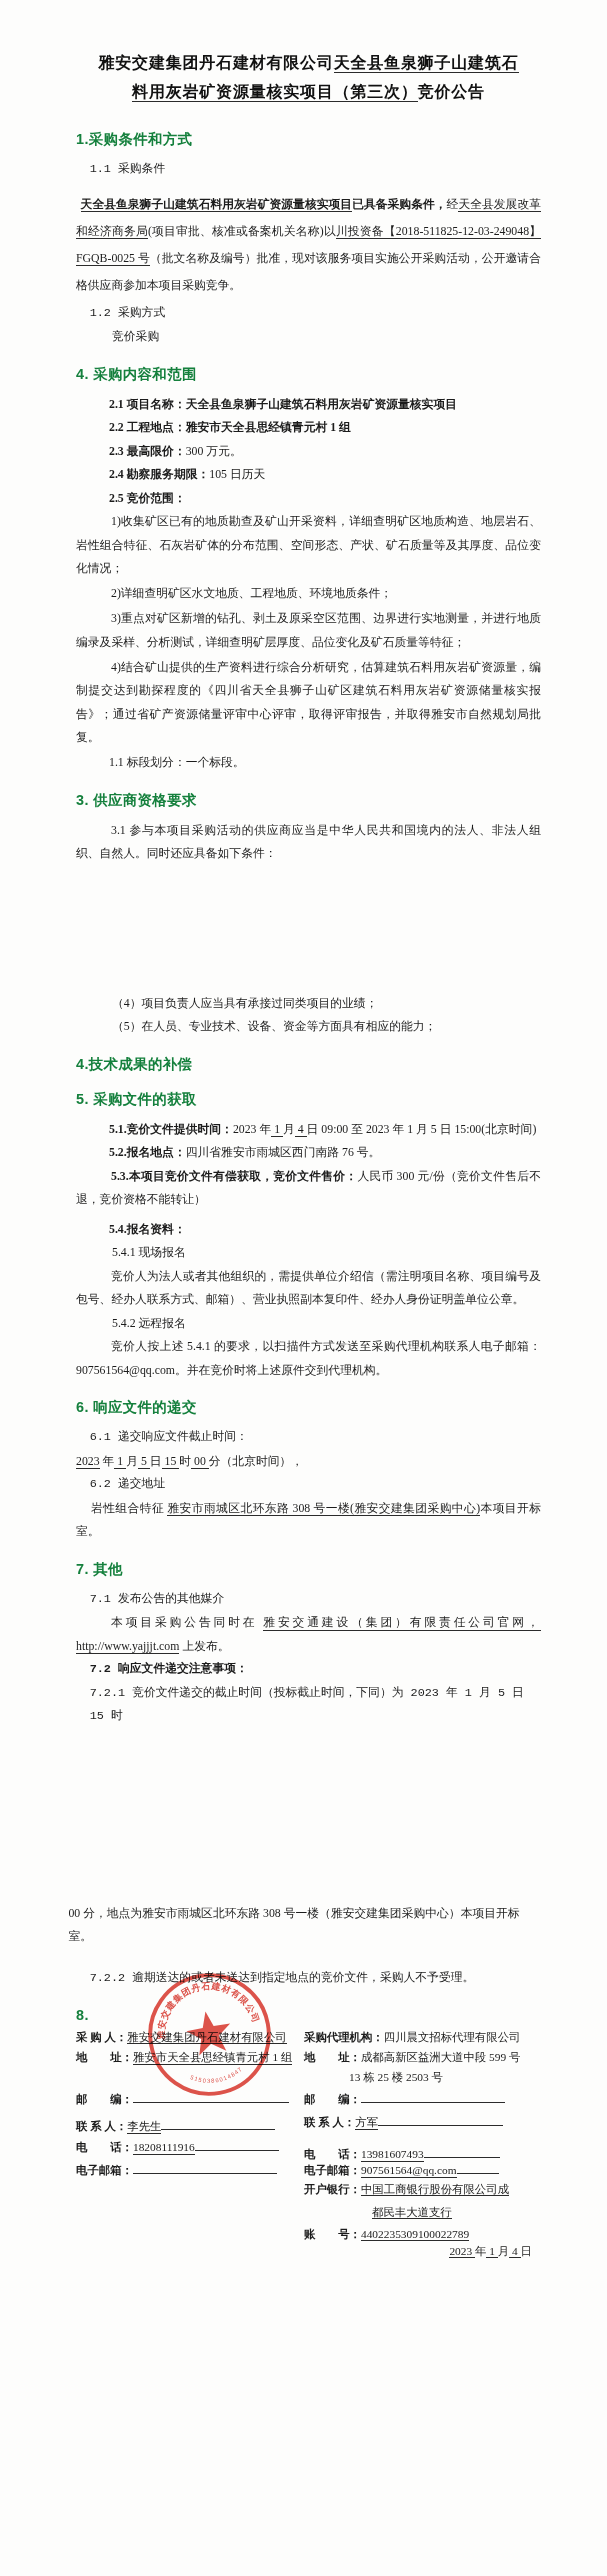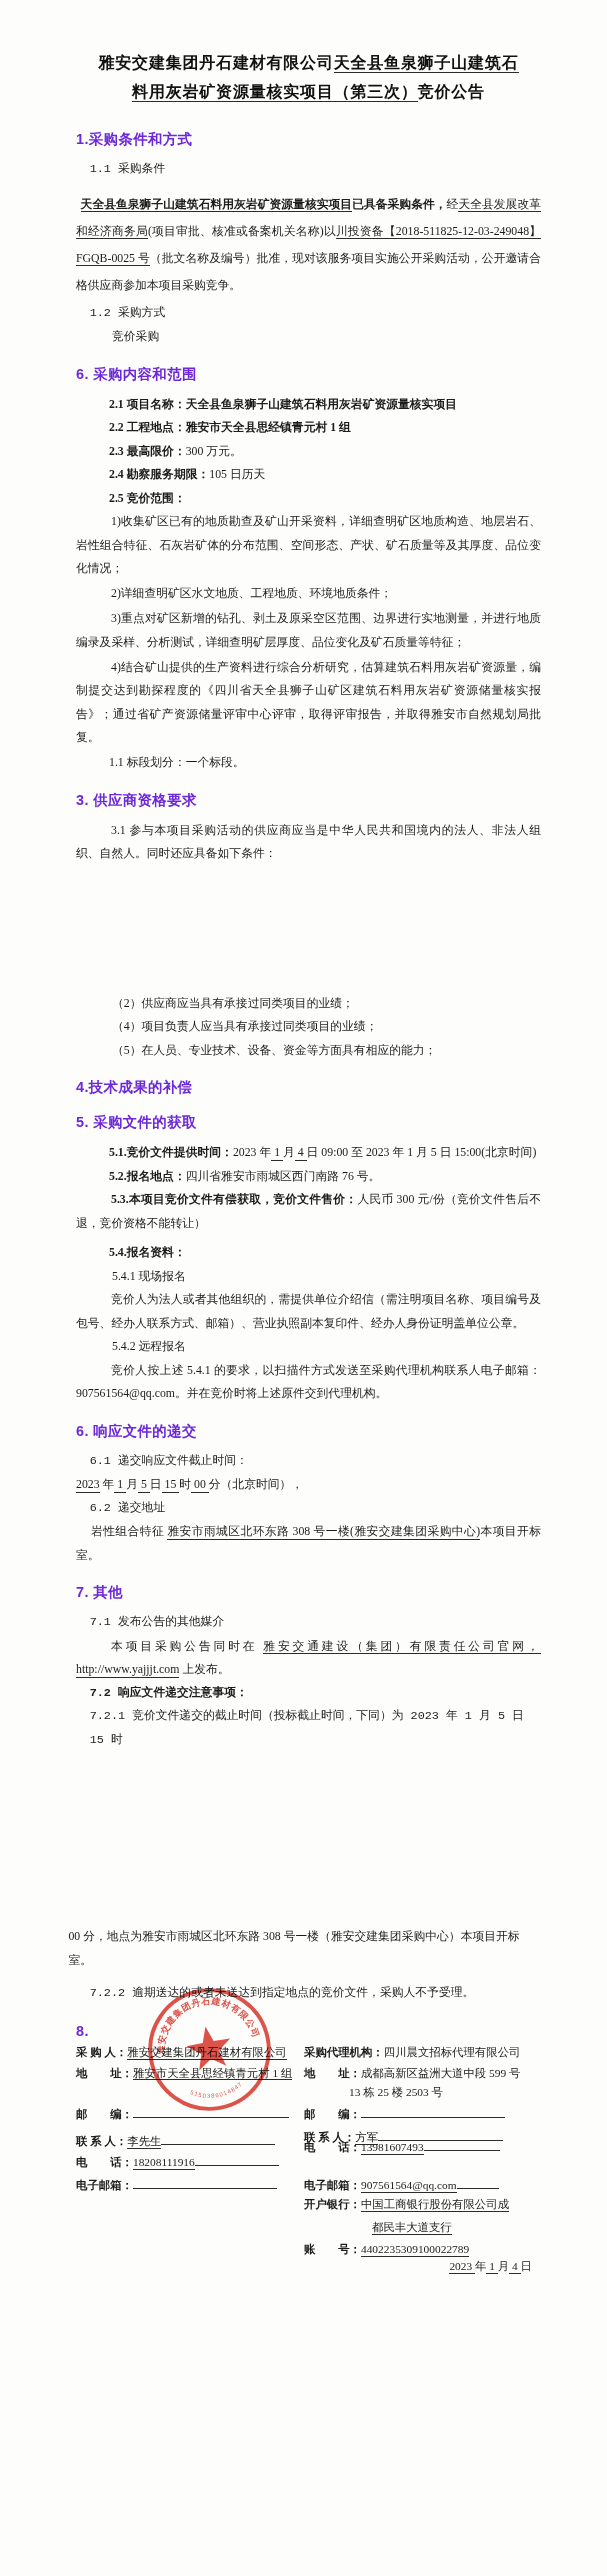--- a/index.html
+++ b/index.html
@@ -11,21 +11,21 @@
   .title{
     margin:0 auto;max-width:434px;text-align:center;
     font-family:"Liberation Sans","DejaVu Sans",sans-serif;
     font-weight:bold;font-size:16px;line-height:29px;letter-spacing:0.8px;color:#111;
   }
   .title-wrap{padding-top:48px;}
   .u{border-bottom:1.1px solid #2b2b2b;padding-bottom:0.8px;}
   .b{font-weight:bold;}
   .h-sec{
     font-family:"Liberation Sans","DejaVu Sans",sans-serif;font-weight:bold;
-    font-size:14.4px;line-height:20px;margin:15px 0 9px 0;color:#6d28d9;letter-spacing:0.4px;
+    font-size:14.4px;line-height:20px;margin:15px 0 9px 0;color:#15803d;letter-spacing:0.4px;
   }
   .ln{line-height:23.5px;}
   .ind18{padding-left:13.7px;font-family:Liberation Mono, monospace;}
   .ind44{padding-left:33px;}
   .ind48{padding-left:36px;}
   .para11{line-height:27px;margin-top:9px;text-indent:4.6px;text-align:justify;}
   .scope{line-height:23.5px;text-indent:35px;text-align:justify;margin-bottom:1.5px;}
   .pind{line-height:23.5px;text-indent:35px;text-align:justify;}
   .pind18{line-height:23.5px;text-indent:15px;text-align:justify;}
   .reqs .ln{margin-bottom:0;}
@@ -51,39 +51,38 @@
   <div class="title-wrap">
     <div class="title"><span>雅安交建集团丹石建材有限公司</span><span class="u">天全县鱼泉狮子山建筑石料用灰岩矿资源量核实项目（第三次）</span><span>竞价公告</span></div>
   </div>
 
   <div class="h-sec" style="margin-top:23px;">1.采购条件和方式</div>
   <div class="ln ind18">1.1 采购条件</div>
   <div class="para11"><span class="b u">天全县鱼泉狮子山建筑石料用灰岩矿资源量核实项目</span><span class="b">已具备采购条件，</span><span>经</span><span class="u">天全县发展改革和经济商务局</span><span>(项目审批、核准或备案机关名称)以</span><span class="u">川投资备【2018-511825-12-03-249048】FGQB-0025 号</span><span>（批文名称及编号）批准，现对该服务项目实施公开采购活动，公开邀请合格供应商参加本项目采购竞争。</span></div>
   <div class="ln ind18" style="margin-top:3px;">1.2 采购方式</div>
   <div class="ln ind48">竞价采购</div>
 
-  <div class="h-sec">6. 采购内容和范围</div>
+  <div class="h-sec">4. 采购内容和范围</div>
   <div class="ln ind44 b">2.1 项目名称：天全县鱼泉狮子山建筑石料用灰岩矿资源量核实项目</div>
   <div class="ln ind44 b">2.2 工程地点：雅安市天全县思经镇青元村 1 组</div>
   <div class="ln ind44"><span class="b">2.3 最高限价：</span><span>300 万元。</span></div>
   <div class="ln ind44"><span class="b">2.4 勘察服务期限：</span><span>105 日历天</span></div>
   <div class="ln ind44 b">2.5 竞价范围：</div>
   <div class="scope">1)收集矿区已有的地质勘查及矿山开采资料，详细查明矿区地质构造、地层岩石、岩性组合特征、石灰岩矿体的分布范围、空间形态、产状、矿石质量等及其厚度、品位变化情况；</div>
   <div class="scope">2)详细查明矿区水文地质、工程地质、环境地质条件；</div>
   <div class="scope">3)重点对矿区新增的钻孔、剥土及原采空区范围、边界进行实地测量，并进行地质编录及采样、分析测试，详细查明矿层厚度、品位变化及矿石质量等特征；</div>
   <div class="scope">4)结合矿山提供的生产资料进行综合分析研究，估算建筑石料用灰岩矿资源量，编制提交达到勘探程度的《四川省天全县狮子山矿区建筑石料用灰岩矿资源储量核实报告》；通过省矿产资源储量评审中心评审，取得评审报告，并取得雅安市自然规划局批复。</div>
   <div class="ln ind44">1.1 标段划分：一个标段。</div>
 
   <div class="h-sec">3. 供应商资格要求</div>
   <div class="pind">3.1 参与本项目采购活动的供应商应当是中华人民共和国境内的法人、非法人组织、自然人。同时还应具备如下条件：</div>
 
   <div class="pgap1"></div>
 
   <div class="reqs">
-    <div class="ln ind48">（2）供应商应当具有承接过同类项目的业绩；</div>
     <div class="ln ind48">（4）项目负责人应当具有承接过同类项目的业绩；</div>
     <div class="ln ind48">（5）在人员、专业技术、设备、资金等方面具有相应的能力；</div>
   </div>
 
   <div class="h-sec">4.技术成果的补偿</div>
 
   <div class="h-sec">5. 采购文件的获取</div>
   <div class="ln ind44"><span class="b">5.1.竞价文件提供时间：</span><span>2023 年</span><span class="u"> 1 </span><span>月</span><span class="u"> 4 </span><span>日 09:00 至 2023 年 1 月 5 日 15:00(北京时间)</span></div>
   <div class="ln ind44"><span class="b">5.2.报名地点：</span><span>四川省雅安市雨城区西门南路 76 号。</span></div>
   <div class="pind"><span class="b">5.3.本项目竞价文件有偿获取，竞价文件售价：</span><span>人民币 300 元/份（竞价文件售后不退，竞价资格不能转让）</span></div>
@@ -101,21 +100,21 @@
 
   <div class="h-sec">7. 其他</div>
   <div class="ln ind18">7.1 发布公告的其他媒介</div>
   <div class="pind"><span class="ls3">本项目采购公告同时在 </span><span class="u ls3">雅安交通建设（集团）有限责任公司官网，</span><span class="u">http://www.yajjjt.com</span><span> 上发布。</span></div>
   <div class="ln ind18 b">7.2 响应文件递交注意事项：</div>
   <div class="ln ind18">7.2.1 竞价文件递交的截止时间（投标截止时间，下同）为 2023 年 1 月 5 日 15 时</div>
 
   <div class="pgap2"></div>
 
   <div class="ln" style="margin-left:-7.6px;">00 分，地点为雅安市雨城区北环东路 308 号一楼（雅安交建集团采购中心）本项目开标室。</div>
-  <div class="ln ind18" style="margin-top:10px;">7.2.2 逾期送达的或者未送达到指定地点的竞价文件，采购人不予受理。</div>
+  <div class="ln ind18" style="margin-top:18px;">7.2.2 逾期送达的或者未送达到指定地点的竞价文件，采购人不予受理。</div>
 
   <div class="h-sec" style="margin-bottom:4.6px;">8.</div>
 
   <div class="c8">
 
     <svg class="seal" viewBox="0 0 168 168" style="font-size:15px">
       <g transform="rotate(-10 84 84)" fill="#d8352b" stroke="none">
         <circle cx="84" cy="84" r="76" fill="none" stroke="#d8352b" stroke-width="5"></circle>
         <polygon points="84,54 91.1,74.3 112.5,74.7 95.4,87.7 101.6,108.3 84,96 66.4,108.3 72.6,87.7 55.5,74.7 76.9,74.3"></polygon>
         <path id="sealArcTop" d="M 26.2,78.9 A 58,58 0 0 1 141.8,78.9" fill="none"></path>
@@ -134,21 +133,21 @@
     <div class="crow" style="left:0;top:61px;"><span class="lbl">邮　　编：</span><span class="blank" style="width:156px;"></span></div>
     <div class="crow" style="left:0;top:88px;"><span class="lbl">联 系 人：</span><span class="u">李先生</span><span class="blank" style="width:114px;"></span></div>
     <div class="crow" style="left:0;top:109px;"><span class="lbl">电　　话：</span><span class="u">18208111916</span><span class="blank" style="width:84px;"></span></div>
     <div class="crow" style="left:0;top:132px;"><span class="lbl">电子邮箱：</span><span class="blank" style="width:144px;"></span></div>
 
     <div class="crow rcol" style="top:0;"><span class="lbl">采购代理机构：</span><span>四川晨文招标代理有限公司</span></div>
     <div class="crow rcol" style="top:20.5px;"><span class="lbl">地　　址：</span><span>成都高新区益洲大道中段 599 号</span></div>
     <div class="crow" style="left:273px;top:40px;"><span>13 栋 25 楼 2503 号</span></div>
     <div class="crow rcol" style="top:61px;"><span class="lbl">邮　　编：</span><span class="blank" style="width:144px;"></span></div>
     <div class="crow rcol" style="top:84px;"><span class="lbl">联 系 人：</span><span class="u">方军</span><span class="blank" style="width:125px;"></span></div>
-    <div class="crow rcol" style="top:94px;"><span class="lbl">电　　话：</span><span class="u">13981607493</span><span class="blank" style="width:76px;"></span></div>
+    <div class="crow rcol" style="top:116px;"><span class="lbl">电　　话：</span><span class="u">13981607493</span><span class="blank" style="width:76px;"></span></div>
     <div class="crow rcol" style="top:132px;"><span class="lbl">电子邮箱：</span><span class="u">907561564@qq.com</span><span class="blank" style="width:42px;"></span></div>
     <div class="crow rcol" style="top:152px;"><span class="lbl">开户银行：</span><span class="u">中国工商银行股份有限公司成</span></div>
     <div class="crow" style="left:296px;top:175px;"><span class="u">都民丰大道支行</span></div>
     <div class="crow rcol" style="top:197px;"><span class="lbl">账　　号：</span><span class="u">4402235309100022789</span></div>
 
     <div class="datebox"><span class="u"> 2023 </span><span>年</span><span class="u"> 1 </span><span>月</span><span class="u"> 4 </span><span> 日</span></div>
 
   </div>
 
 </div>

